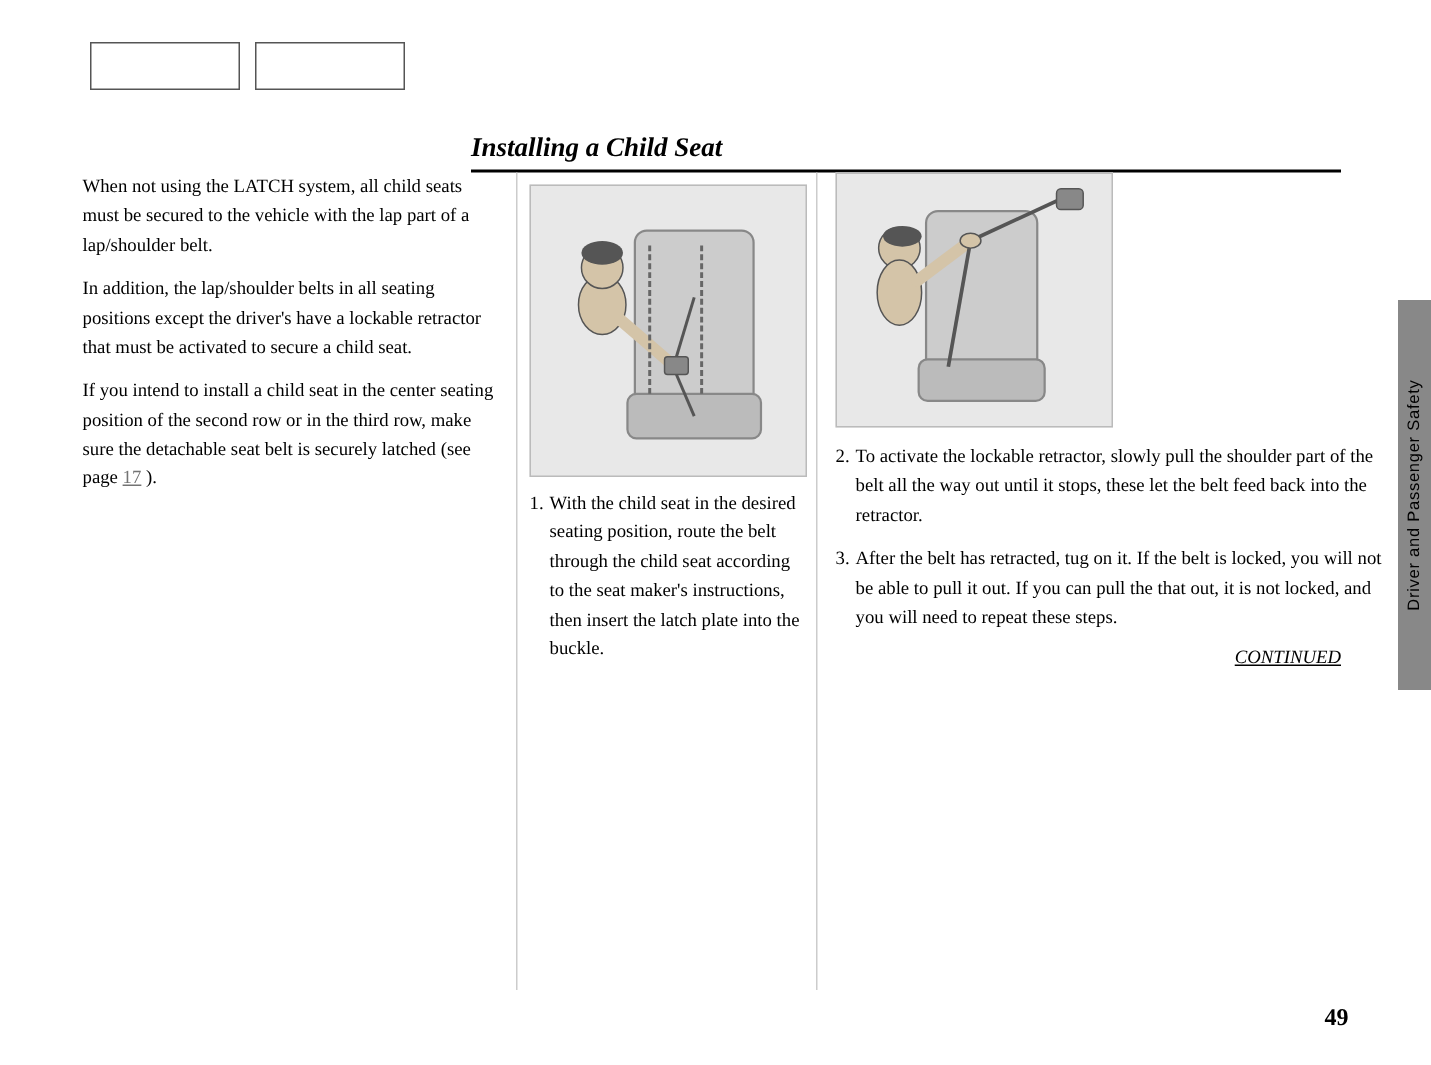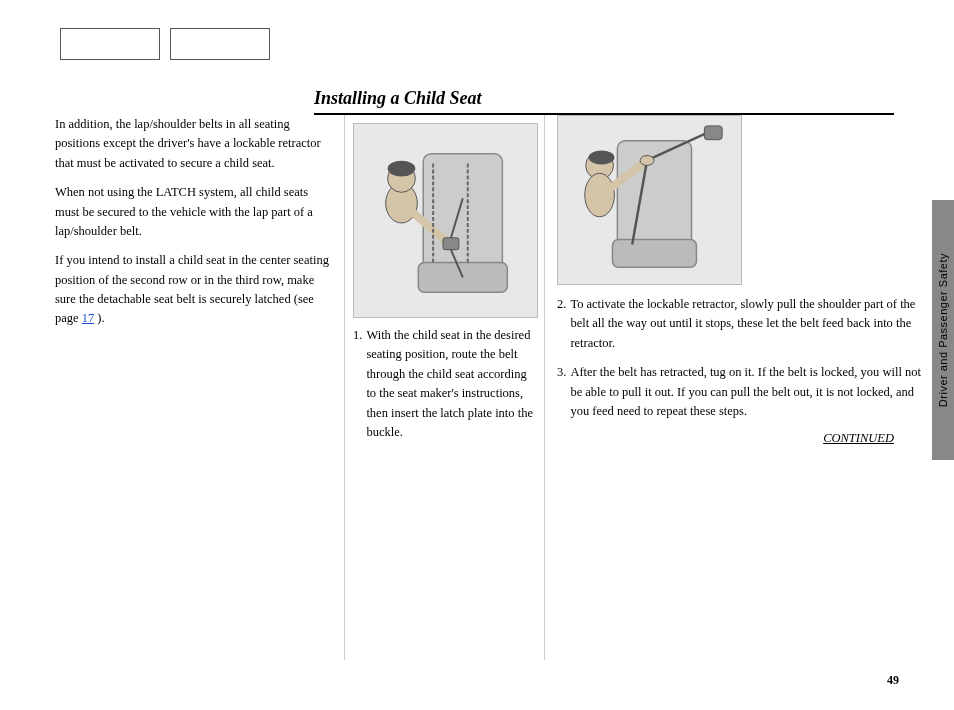--- a/index.html
+++ b/index.html
@@ -90,21 +90,21 @@
       line-height: 1.4;
     }
 
     .body-text {
       font-size: 12.5px;
       line-height: 1.55;
       margin-bottom: 10px;
     }
 
     .body-text a, .link-text {
-      color: #1d4ed8;
+      color: #737373;
       text-decoration: underline;
     }
 
     
     .mid-col {
       width: 200px;
       flex-shrink: 0;
       border-right: 1px solid #ccc;
       position: relative;
     }
@@ -158,21 +158,21 @@
       margin-top: 8px;
       margin-right: 30px;
       text-decoration: underline;
     }
 
     
     .page-number {
       position: absolute;
       bottom: 22px;
       right: 55px;
-      font-size: 12px;
+      font-size: 16px;
       font-weight: bold;
     }
 
     
     .svg-illustration {
       width: 100%;
       height: 100%;
     }
   </style>
 </head>
@@ -188,22 +188,22 @@
 </div>
 
 <div class="side-tab">
   <span class="side-tab-text">Driver and Passenger Safety</span>
 </div>
 
 <div class="main-content">
 
   <div class="left-col">
 
+    <div class="body-text">When not using the LATCH system, all child seats must be secured to the vehicle with the lap part of a lap/shoulder belt.</div>
     <div class="body-text">In addition, the lap/shoulder belts in all seating positions except the driver's have a lockable retractor that must be activated to secure a child seat.</div>
-    <div class="body-text">When not using the LATCH system, all child seats must be secured to the vehicle with the lap part of a lap/shoulder belt.</div>
     <div class="body-text">If you intend to install a child seat in the center seating position of the second row or in the third row, make sure the detachable seat belt is securely latched (see page <span class="link-text">17</span> ).</div>
   </div>
 
   <div class="mid-col">
 
     <div class="img-box img-left">
       <svg class="svg-illustration" viewBox="0 0 185 195" xmlns="http://www.w3.org/2000/svg">
 
         <rect x="70" y="30" width="80" height="130" rx="8" fill="#ccc" stroke="#888" stroke-width="1.5"></rect>
 
@@ -260,21 +260,21 @@
       </svg>
     </div>
 
     <div class="numbered-item">
       <span class="num">2.</span>
       <span>To activate the lockable retractor, slowly pull the shoulder part of the belt all the way out until it stops, these let the belt feed back into the retractor.</span>
     </div>
 
     <div class="numbered-item">
       <span class="num">3.</span>
-      <span>After the belt has retracted, tug on it. If the belt is locked, you will not be able to pull it out. If you can pull the belt out, it is not locked, and you feed need to repeat these steps.</span>
+      <span>After the belt has retracted, tug on it. If the belt is locked, you will not be able to pull it out. If you can pull the that out, it is not locked, and you will need to repeat these steps.</span>
     </div>
 
     <div class="continued">CONTINUED</div>
   </div>
 
 </div>
 
 <div class="page-number">49</div>
 
 </body></html>

